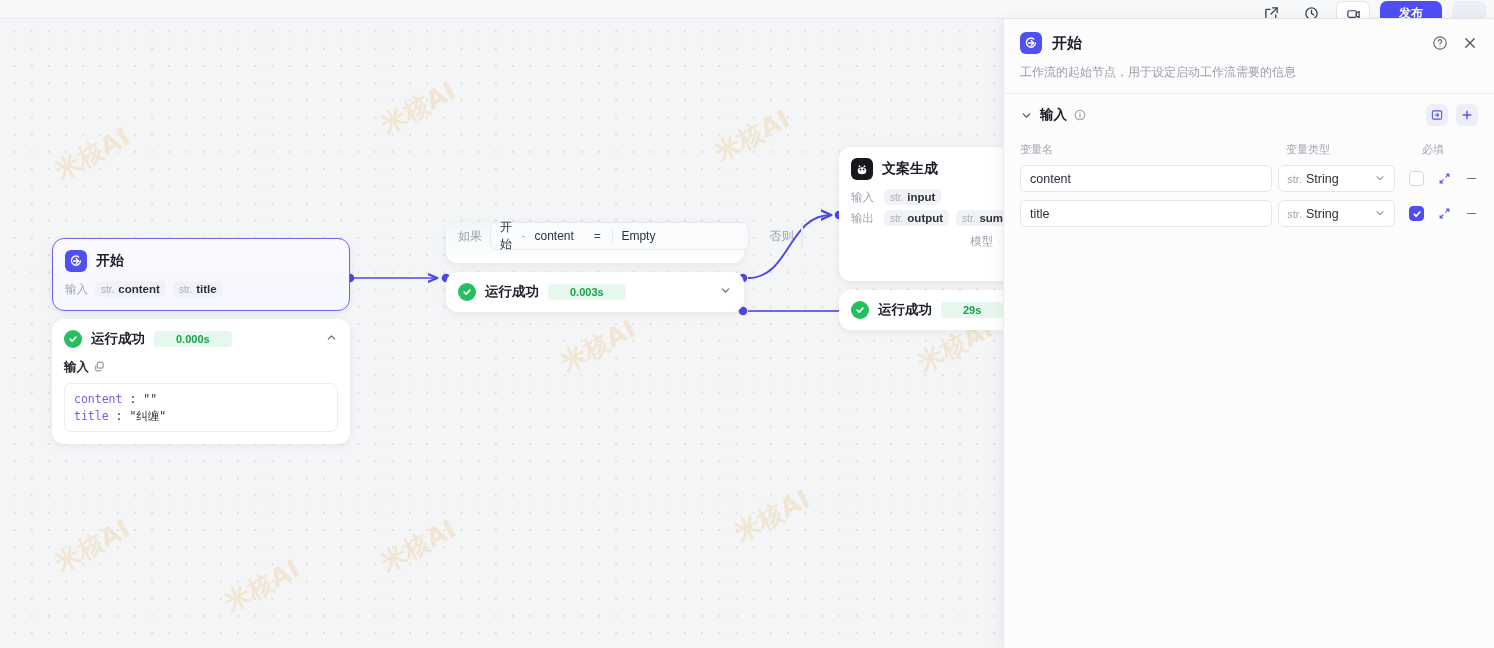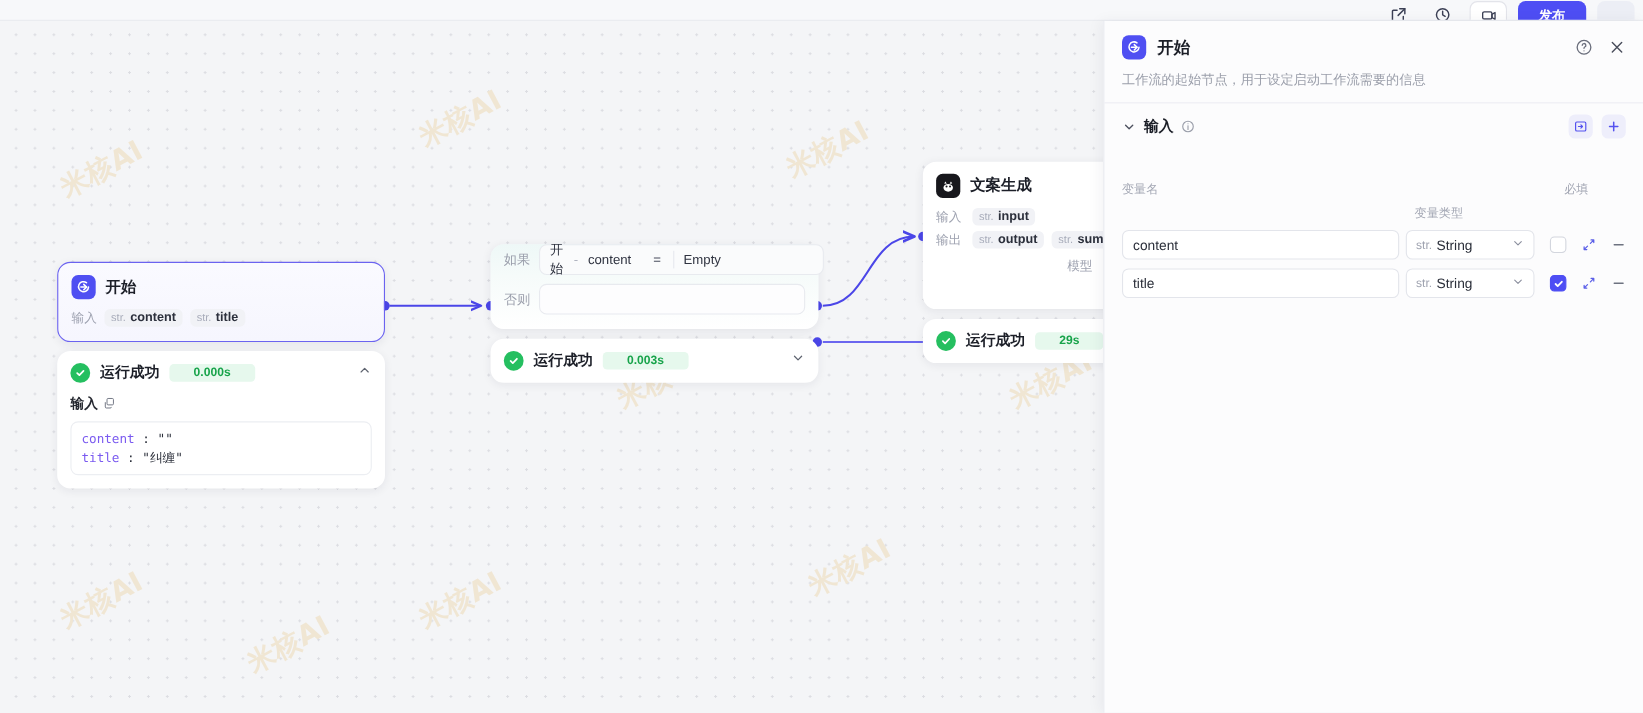--- a/index.html
+++ b/index.html
@@ -29,20 +29,21 @@
     width: 34px; height: 26px; margin-bottom: -9px;
     border: 1px solid #e3e4ea; border-radius: 7px; background: #fff;
     display: flex; align-items: center; justify-content: center;
   }
   #publish-btn {
     width: 62px; height: 26px; margin-bottom: -9px;
     background: #4e4ef4; border-radius: 7px;
     color: #fff; font-size: 12px; font-weight: 600;
     display: flex; align-items: center; justify-content: center;
     line-height: 1;
+    font-family: Liberation Mono, monospace;
   }
   #avatar-btn {
     width: 34px; height: 26px; margin-bottom: -9px;
     border-radius: 7px; background: #eceef5;
   }
 
   
   #canvas {
     position: absolute; left: 0; top: 19px; width: 1003px; height: 629px;
     background-color: #f4f5f7;
@@ -125,21 +126,21 @@
     font-size: 11.5px; line-height: 1.45;
   }
   .jkey { color: #7a5af0; }
   .jval { color: #2b2f3a; }
 
   
   #node-if .node-card {
     width: 298px;
     background: linear-gradient(180deg,#eef8f7 0%,#f6fbfa 38%,#ffffff 100%);
   }
-  #node-if .body { padding: 0 12px 13px 12px; display:flex; flex-direction:column; gap: 8px; }
+  #node-if .body { padding: 0 12px 13px 12px; display:flex; flex-direction:row; gap: 20px; }
   .cond-row { display:flex; align-items:center; gap: 8px; }
   .cond-lab { font-size: 12px; color:#9a9eab; width: 24px; flex:0 0 auto; }
   .cond-box {
     flex: 1; height: 28px; border-radius: 7px;
     border: 1px solid #e8eaef; background:#fafbfc;
     display:flex; align-items:center; padding: 0 9px; gap: 9px;
   }
   .cond-seg { font-size: 12px; color:#2f3340; }
   .cond-eq { font-size: 12px; color:#4a4f5e; margin: 0 2px; }
   .cond-sep { width:1px; height:16px; background:#e6e8ee; }
@@ -174,21 +175,21 @@
   .sect-title { font-size: 13.5px; font-weight:700; color:#1b1e27; }
   .sect-tools { margin-left:auto; display:flex; gap: 8px; }
   .tool-btn {
     width: 22px; height: 22px; border-radius: 6px; background:#eeeefb;
     display:flex; align-items:center; justify-content:center; color:#5552ef;
   }
   .var-headers {
     display:flex; align-items:center; margin-top: 16px; font-size: 11px; color:#a3a7b4;
   }
   .vh-name { width: 266px; font-family: Liberation Mono, monospace; }
-  .vh-type { width: 136px; margin-top: 44px; }
+  .vh-type { width: 136px; }
   .vh-req  { width: 40px; }
   .var-row { display:flex; align-items:center; margin-top: 8px; gap: 0; }
   .v-name {
     width: 260px; height: 27px; border:1px solid #e3e5eb; border-radius:6px;
     background:#fff; font-size:12.5px; color:#2b2f3a; padding: 0 9px;
     display:flex; align-items:center;
   }
   .v-type {
     width: 120px; height: 27px; margin-left: 6px;
     border:1px solid #e3e5eb; border-radius:6px; background:#fff;

